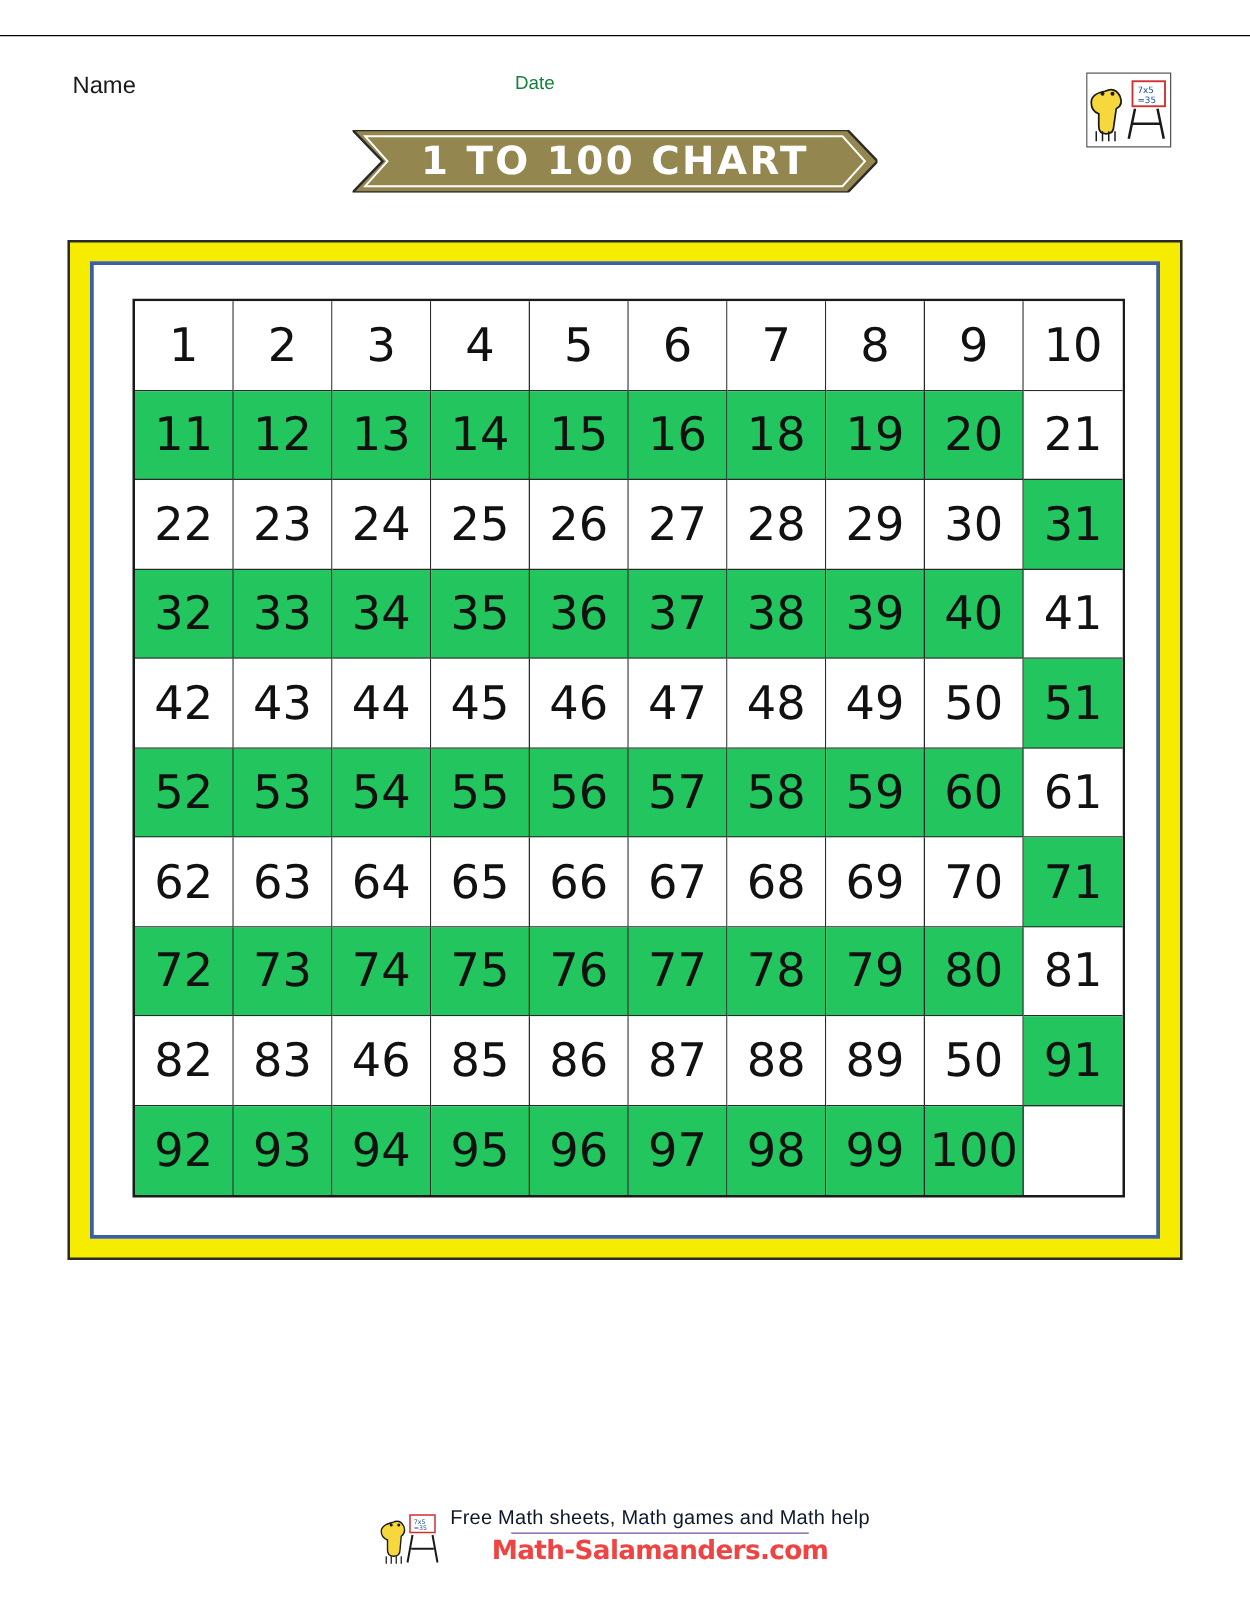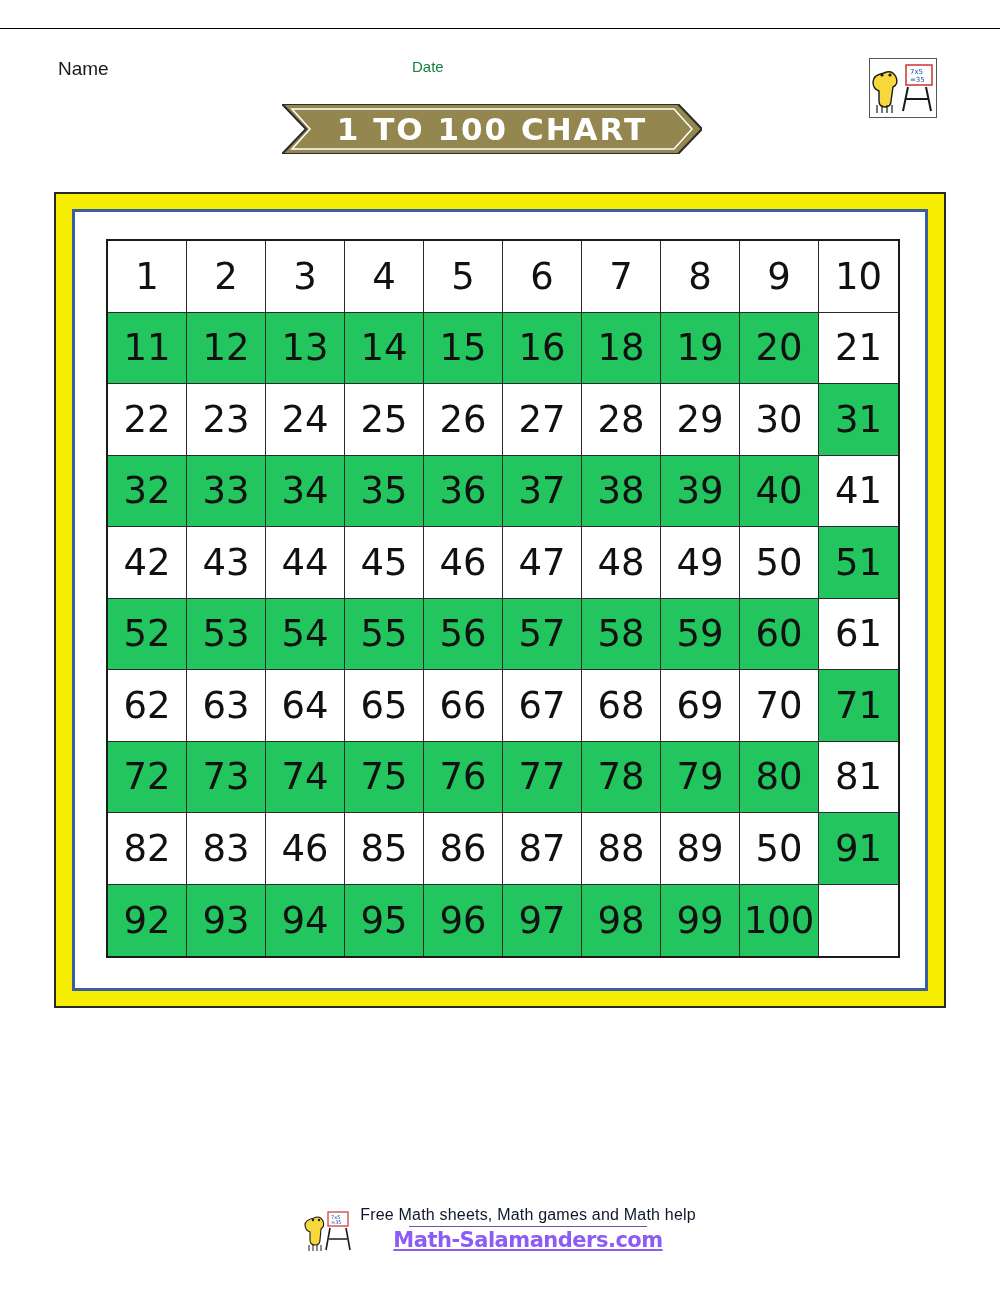--- a/index.html
+++ b/index.html
@@ -156,24 +156,23 @@
   }
   .footer-rule {
     width: 238px;
     height: 1px;
     background: #7b4fa0;
     margin: 2px auto 1px auto;
   }
   .footer-brand {
     font-size: 21px;
     font-weight: bold;
-    color: #8b5cf6;
+    color: #ef4444;
     font-family: "DejaVu Sans", sans-serif;
     letter-spacing: -0.5px;
-    text-decoration: underline;
   }
   .footer-inner {
     position: relative;
     display: inline-block;
     padding-left: 56px;
   }
   .footer-logo {
     position: absolute;
     left: 0; top: 4px;
   }

